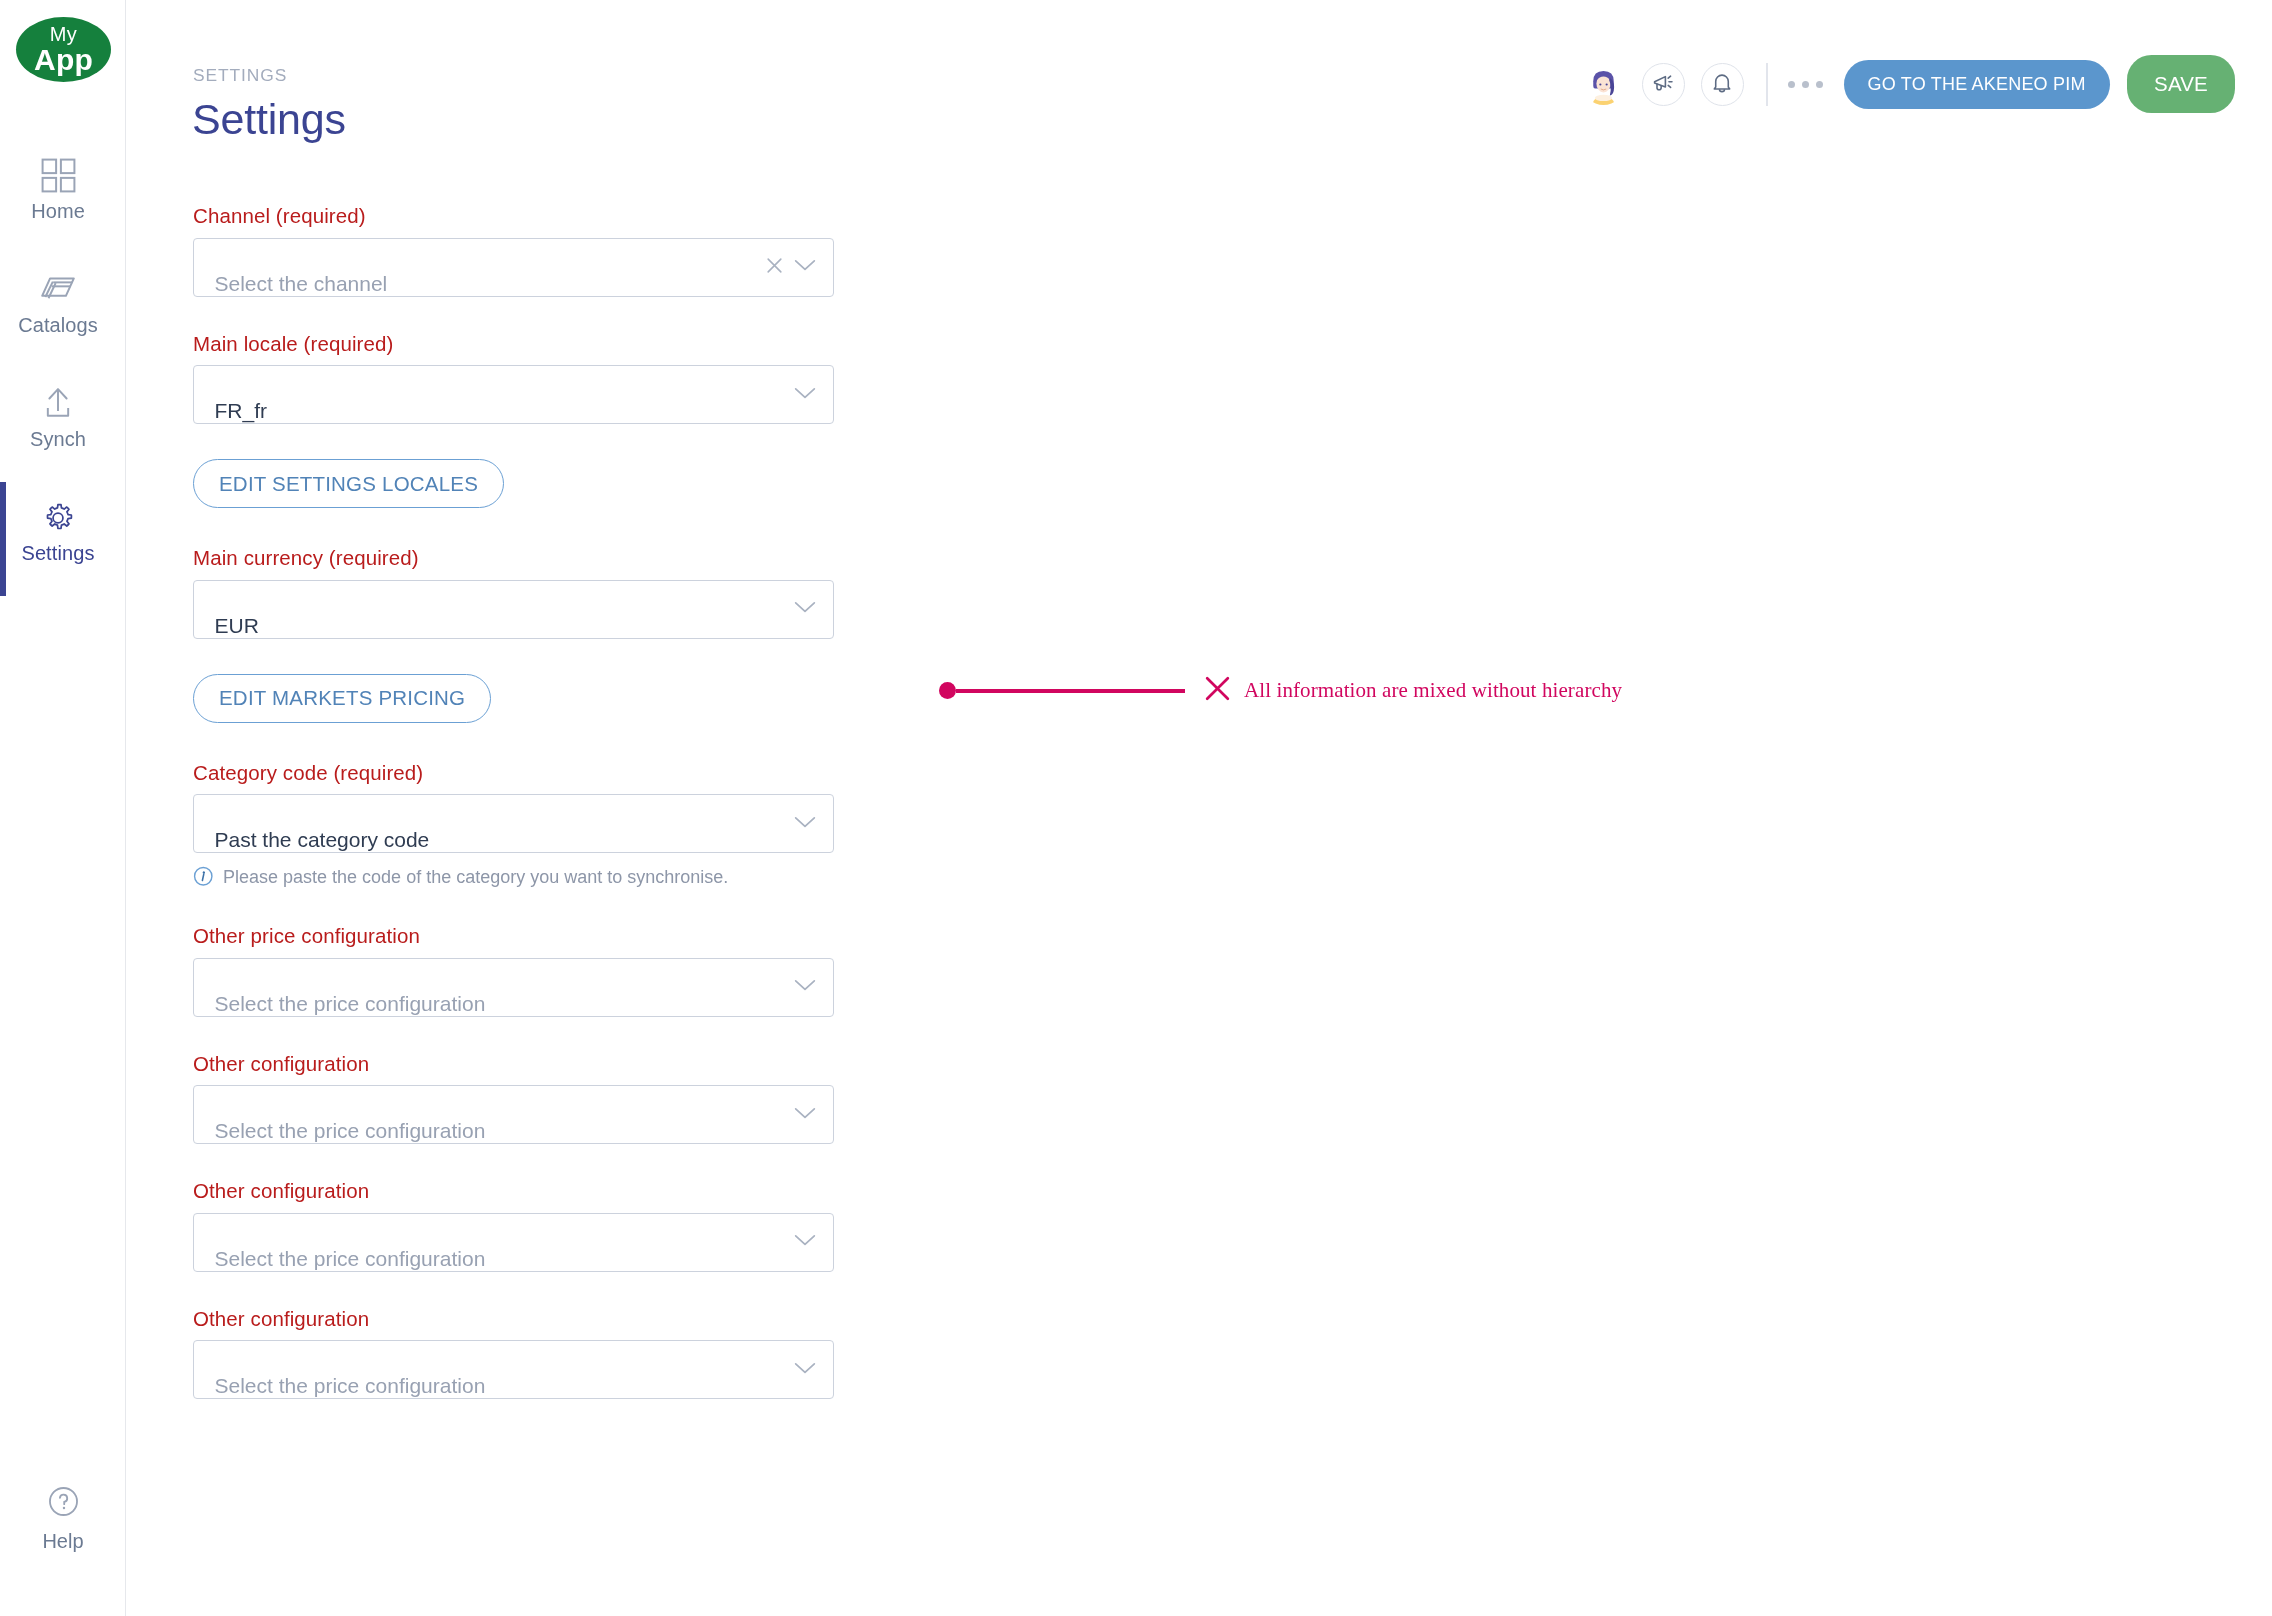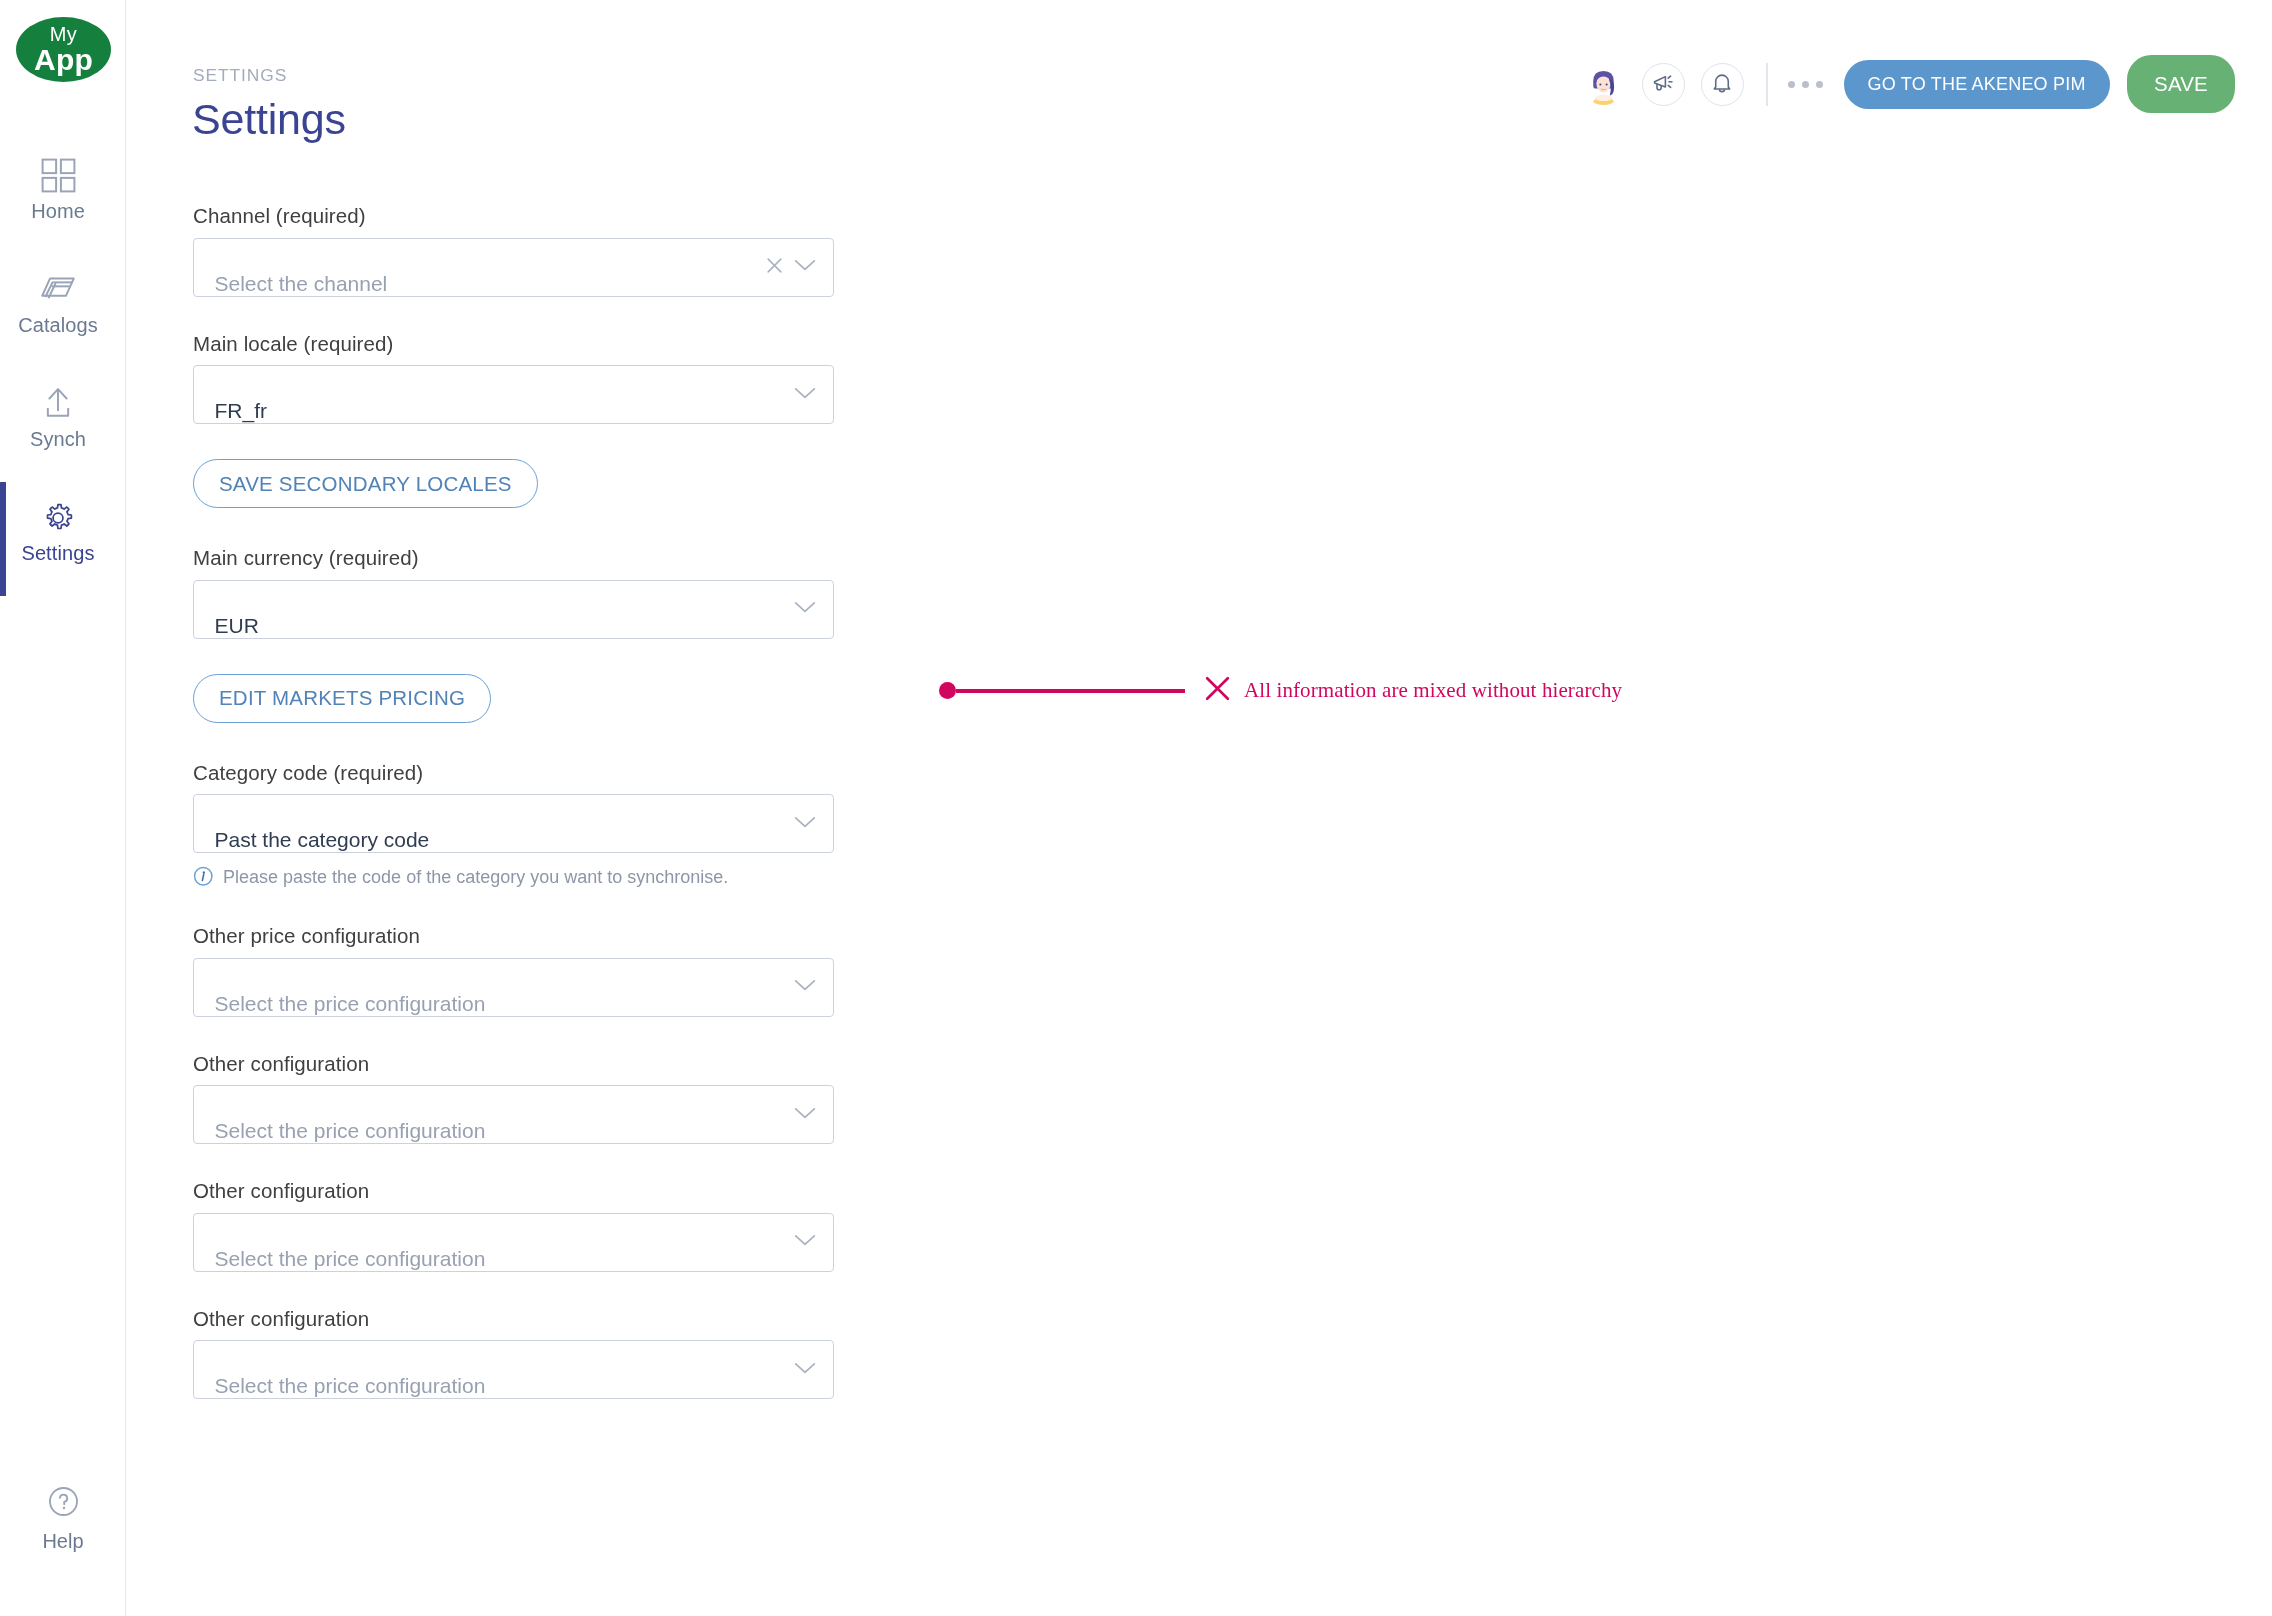--- a/index.html
+++ b/index.html
@@ -103,21 +103,21 @@
     background: #66b173; color: #fff;
     border: none; border-radius: 24.5px;
     font-size: 20.5px; letter-spacing: 0.2px;
     font-family: "Liberation Sans", sans-serif;
     cursor: pointer;
   }
 
   
   #form { position: absolute; left: 193px; top: 204px; width: 641px; }
   .field-label {
-    font-size: 20.5px; color: #404040; font-weight: 400;
+    font-size: 20.5px; color: #b91c1c; font-weight: 400;
     margin-bottom: 9.5px; letter-spacing: 0.1px;
   }
   .select {
     position: relative;
     width: 641px; height: 59px;
     border: 1.6px solid #ccd2dd; border-radius: 4px;
     background: #fff;
     display: flex; align-items: flex-end;
     padding: 0 20.5px;
     cursor: pointer;
@@ -325,21 +325,21 @@
         <span class="chev">
           <svg width="22" height="14" viewBox="0 0 28 18" fill="none">
             <path d="M2 3 L14 14 L26 3" stroke="#a9b2c1" stroke-width="2.2" stroke-linecap="round" stroke-linejoin="round"></path>
           </svg>
         </span>
       </div>
     </div>
 
     <div class="gap-a"></div>
 
-    <button class="pill-btn">SAVE SECONDARY LOCALES</button>
+    <button class="pill-btn">EDIT SETTINGS LOCALES</button>
 
     <div class="gap-b"></div>
 
     
     <div>
       <div class="field-label">Main currency (required)</div>
       <div class="select">
         <span class="val">EUR</span>
         <span class="chev">
           <svg width="22" height="14" viewBox="0 0 28 18" fill="none">

